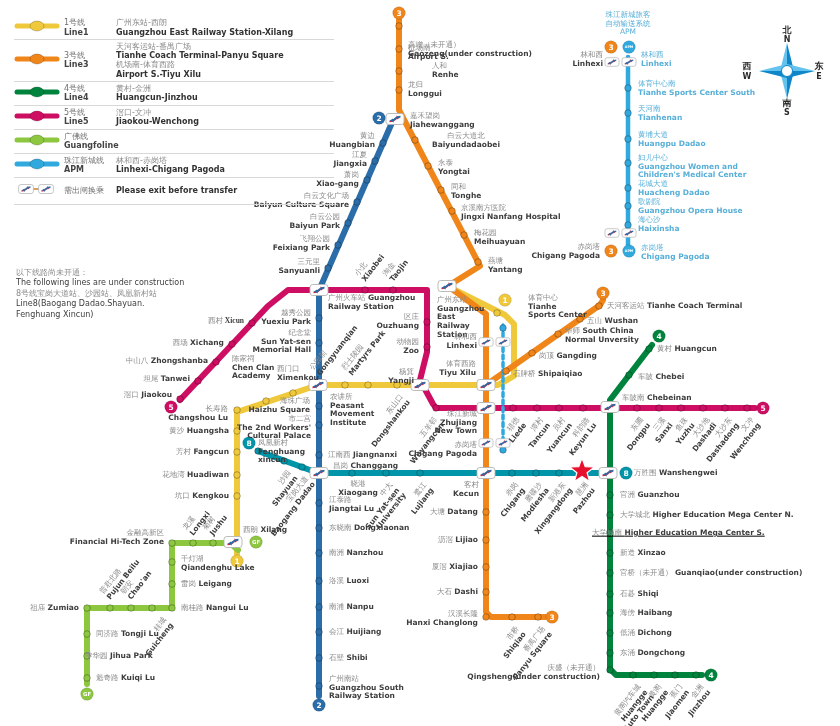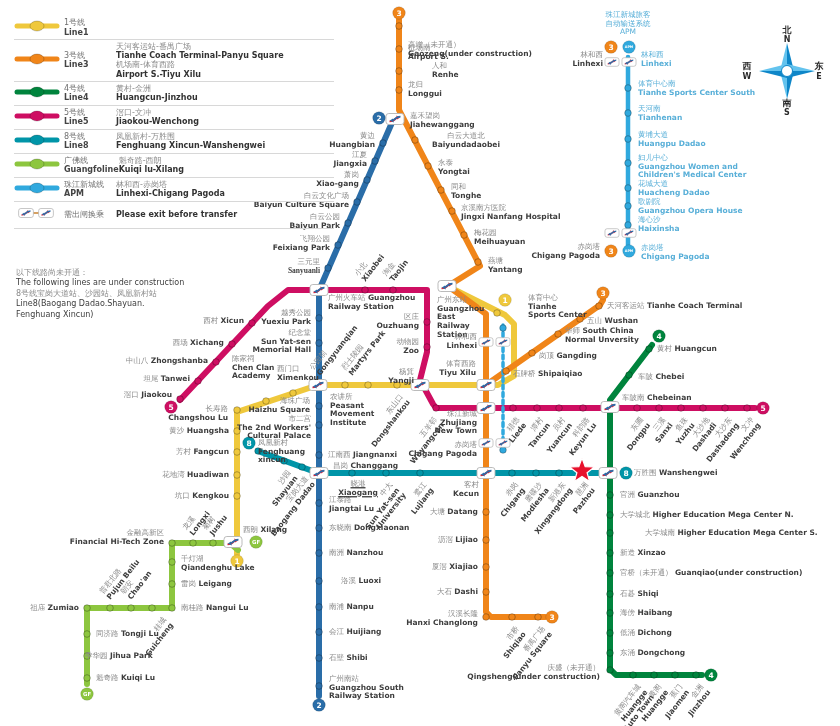--- a/index.html
+++ b/index.html
@@ -401,20 +401,24 @@
 <div id="legend">
     <div class="lrow">
       <div class="lsample"><svg width="46" height="14">
           <line x1="3" y1="7" x2="43" y2="7" stroke="#EFC83C" stroke-width="5" stroke-linecap="round"></line>
           <ellipse cx="23" cy="7" rx="7" ry="5" fill="#EFC83C" stroke="rgba(0,0,0,0.2)"></ellipse>
         </svg></div>
       <div class="lname">
         <div class="z">1号线</div>
         <div class="e">Line1</div>
       </div>
+      <div class="ldesc">
+        <div class="z">广州东站-西朗</div>
+        <div class="e">Guangzhou East Railway Station-Xilang</div>
+      </div>
     </div>
     <div class="lrow">
       <div class="lsample"><svg width="46" height="14">
           <line x1="3" y1="7" x2="43" y2="7" stroke="#F08519" stroke-width="5" stroke-linecap="round"></line>
           <ellipse cx="23" cy="7" rx="7" ry="5" fill="#F08519" stroke="rgba(0,0,0,0.2)"></ellipse>
         </svg></div>
       <div class="lname">
         <div class="z">3号线</div>
         <div class="e">Line3</div>
       </div>
@@ -448,44 +452,26 @@
         <div class="z">5号线</div>
         <div class="e">Line5</div>
       </div>
       <div class="ldesc">
         <div class="z">滘口-文冲</div>
         <div class="e">Jiaokou-Wenchong</div>
       </div>
     </div>
     <div class="lrow">
       <div class="lsample"><svg width="46" height="14">
-          <line x1="3" y1="7" x2="43" y2="7" stroke="#0095A8" stroke-width="5" stroke-linecap="round"></line>
-          <ellipse cx="23" cy="7" rx="7" ry="5" fill="#0095A8" stroke="rgba(0,0,0,0.2)"></ellipse>
-        </svg></div>
-      <div class="lname">
-        <div class="z">8号线</div>
-        <div class="e">Line8</div>
-      </div>
-      <div class="ldesc">
-        <div class="z">凤凰新村-万胜围</div>
-        <div class="e">Fenghuang Xincun-Wanshengwei</div>
-      </div>
-    </div>
-    <div class="lrow">
-      <div class="lsample"><svg width="46" height="14">
           <line x1="3" y1="7" x2="43" y2="7" stroke="#8DC63F" stroke-width="5" stroke-linecap="round"></line>
           <ellipse cx="23" cy="7" rx="7" ry="5" fill="#8DC63F" stroke="rgba(0,0,0,0.2)"></ellipse>
         </svg></div>
       <div class="lname">
         <div class="z">广佛线</div>
         <div class="e">Guangfoline</div>
-      </div>
-      <div class="ldesc">
-        <div class="z">魁奇路-西朗</div>
-        <div class="e">Kuiqi lu-Xilang</div>
       </div>
     </div>
     <div class="lrow">
       <div class="lsample"><svg width="46" height="14">
           <line x1="3" y1="7" x2="43" y2="7" stroke="#30A9DE" stroke-width="5" stroke-linecap="round"></line>
           <ellipse cx="23" cy="7" rx="7" ry="5" fill="#30A9DE" stroke="rgba(0,0,0,0.2)"></ellipse>
         </svg></div>
       <div class="lname">
         <div class="z">珠江新城线</div>
         <div class="e">APM</div>
@@ -711,21 +697,21 @@
     </div>
     <div class="lb m-l" style="left: 190px; top: 379px;">
       <div><span class="z">坦尾</span> <span class="e">Tanwei</span></div>
     </div>
     <div class="lb m-l" style="left: 208px; top: 361px;">
       <div><span class="z">中山八</span> <span class="e">Zhongshanba</span></div>
     </div>
     <div class="lb m-l" style="left: 224px; top: 343px;">
       <div><span class="z">西场</span> <span class="e">Xichang</span></div>
     </div>
-    <div class="lb m-l" style="left: 244px; top: 321px;">
+    <div class="lb m-l" style="left: 244px; top: 321px; font-family: Liberation Serif, serif;">
       <div><span class="z">西村</span> <span class="e">Xicun</span></div>
     </div>
     <div class="lb m-r" style="left: 328px; top: 303px;">
       <div><span class="z">广州火车站</span> <span class="e">Guangzhou</span></div>
       <div><span class="e">Railway Station</span></div>
     </div>
     <div class="rotw" style="left: 367px; top: 283px;">
       <div class="rot-da">
         <div><span class="z">小北</span></div>
         <div><span class="e">Xiaobei</span></div>
@@ -831,21 +817,21 @@
       <div><span class="e">Baiyun Culture Square</span></div>
     </div>
     <div class="lb m-l" style="left: 340px; top: 222px;">
       <div><span class="z">白云公园</span></div>
       <div><span class="e">Baiyun Park</span></div>
     </div>
     <div class="lb m-l" style="left: 330px; top: 244px;">
       <div><span class="z">飞翔公园</span></div>
       <div><span class="e">Feixiang Park</span></div>
     </div>
-    <div class="lb m-l" style="left: 320px; top: 267px; font-family: Liberation Serif, serif;">
+    <div class="lb m-l" style="left: 320px; top: 267px;">
       <div><span class="z">三元里</span></div>
       <div><span class="e">Sanyuanli</span></div>
     </div>
     <div class="lb m-l" style="left: 311px; top: 318px;">
       <div><span class="z">越秀公园</span></div>
       <div><span class="e">Yuexiu Park</span></div>
     </div>
     <div class="lb m-l" style="left: 311px; top: 342px;">
       <div><span class="z">纪念堂</span></div>
       <div><span class="e">Sun Yat-sen</span></div>
@@ -869,21 +855,21 @@
     <div class="lb m-r" style="left: 329px; top: 505px;">
       <div><span class="z">江泰路</span></div>
       <div><span class="e">Jiangtai Lu</span></div>
     </div>
     <div class="lb m-r" style="left: 329px; top: 528px;">
       <div><span class="z">东晓南</span> <span class="e">Dongxiaonan</span></div>
     </div>
     <div class="lb m-r" style="left: 329px; top: 553px;">
       <div><span class="z">南洲</span> <span class="e">Nanzhou</span></div>
     </div>
-    <div class="lb m-r" style="left: 341px; top: 581px;">
+    <div class="lb m-r" style="left: 329px; top: 581px;">
       <div><span class="z">洛溪</span> <span class="e">Luoxi</span></div>
     </div>
     <div class="lb m-r" style="left: 329px; top: 607px;">
       <div><span class="z">南浦</span> <span class="e">Nanpu</span></div>
     </div>
     <div class="lb m-r" style="left: 329px; top: 632px;">
       <div><span class="z">会江</span> <span class="e">Huijiang</span></div>
     </div>
     <div class="lb m-r" style="left: 329px; top: 658px;">
       <div><span class="z">石壁</span> <span class="e">Shibi</span></div>
@@ -903,21 +889,21 @@
         <div><span class="z">沙园</span></div>
         <div><span class="e">Shayuan</span></div>
       </div>
     </div>
     <div class="rotw" style="left: 304px; top: 475px;">
       <div class="rot-db">
         <div><span class="z">宝岗大道</span></div>
         <div><span class="e">Baogang Dadao</span></div>
       </div>
     </div>
-    <div class="lb m-c" style="left: 358px; top: 489px; text-decoration: underline;">
+    <div class="lb m-c" style="left: 358px; top: 489px;">
       <div><span class="z">晓港</span></div>
       <div><span class="e">Xiaogang</span></div>
     </div>
     <div class="rotw" style="left: 388px; top: 481px;">
       <div class="rot-db">
         <div><span class="z">中大</span></div>
         <div><span class="e">Sun Yat-sen</span></div>
         <div><span class="e">University</span></div>
       </div>
     </div>
@@ -959,21 +945,21 @@
     </div>
     <div class="lb m-r" style="left: 638px; top: 377px;">
       <div><span class="z">车陂</span> <span class="e">Chebei</span></div>
     </div>
     <div class="lb m-r" style="left: 620px; top: 495px;">
       <div><span class="z">官洲</span> <span class="e">Guanzhou</span></div>
     </div>
     <div class="lb m-r" style="left: 620px; top: 515px;">
       <div><span class="z">大学城北</span> <span class="e">Higher Education Mega Center N.</span></div>
     </div>
-    <div class="lb m-r" style="left: 645px; top: 533px;">
+    <div class="lb m-r" style="left: 592px; top: 533px; text-decoration: underline;">
       <div><span class="z">大学城南</span> <span class="e">Higher Education Mega Center S.</span></div>
     </div>
     <div class="lb m-r" style="left: 620px; top: 553px;">
       <div><span class="z">新造</span> <span class="e">Xinzao</span></div>
     </div>
     <div class="lb m-r" style="left: 620px; top: 573px;">
       <div><span class="z">官桥（未开通）</span> <span class="e">Guanqiao(under construction)</span></div>
     </div>
     <div class="lb m-r" style="left: 620px; top: 594px;">
       <div><span class="z">石碁</span> <span class="e">Shiqi</span></div>

